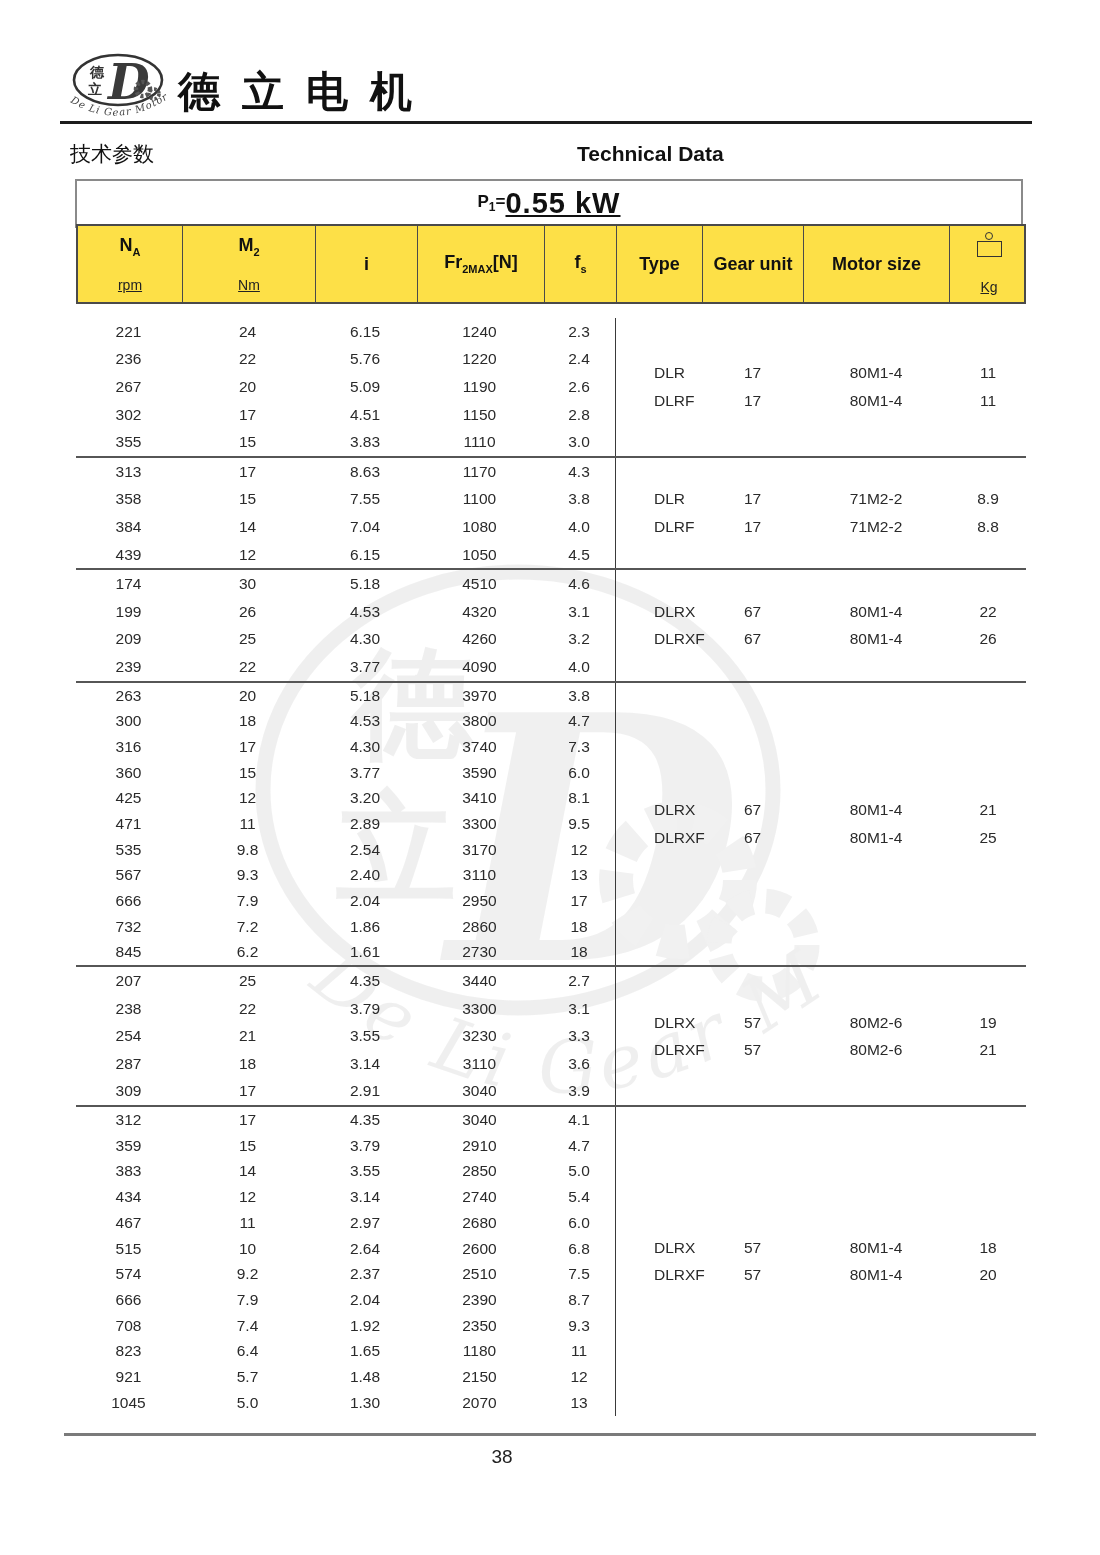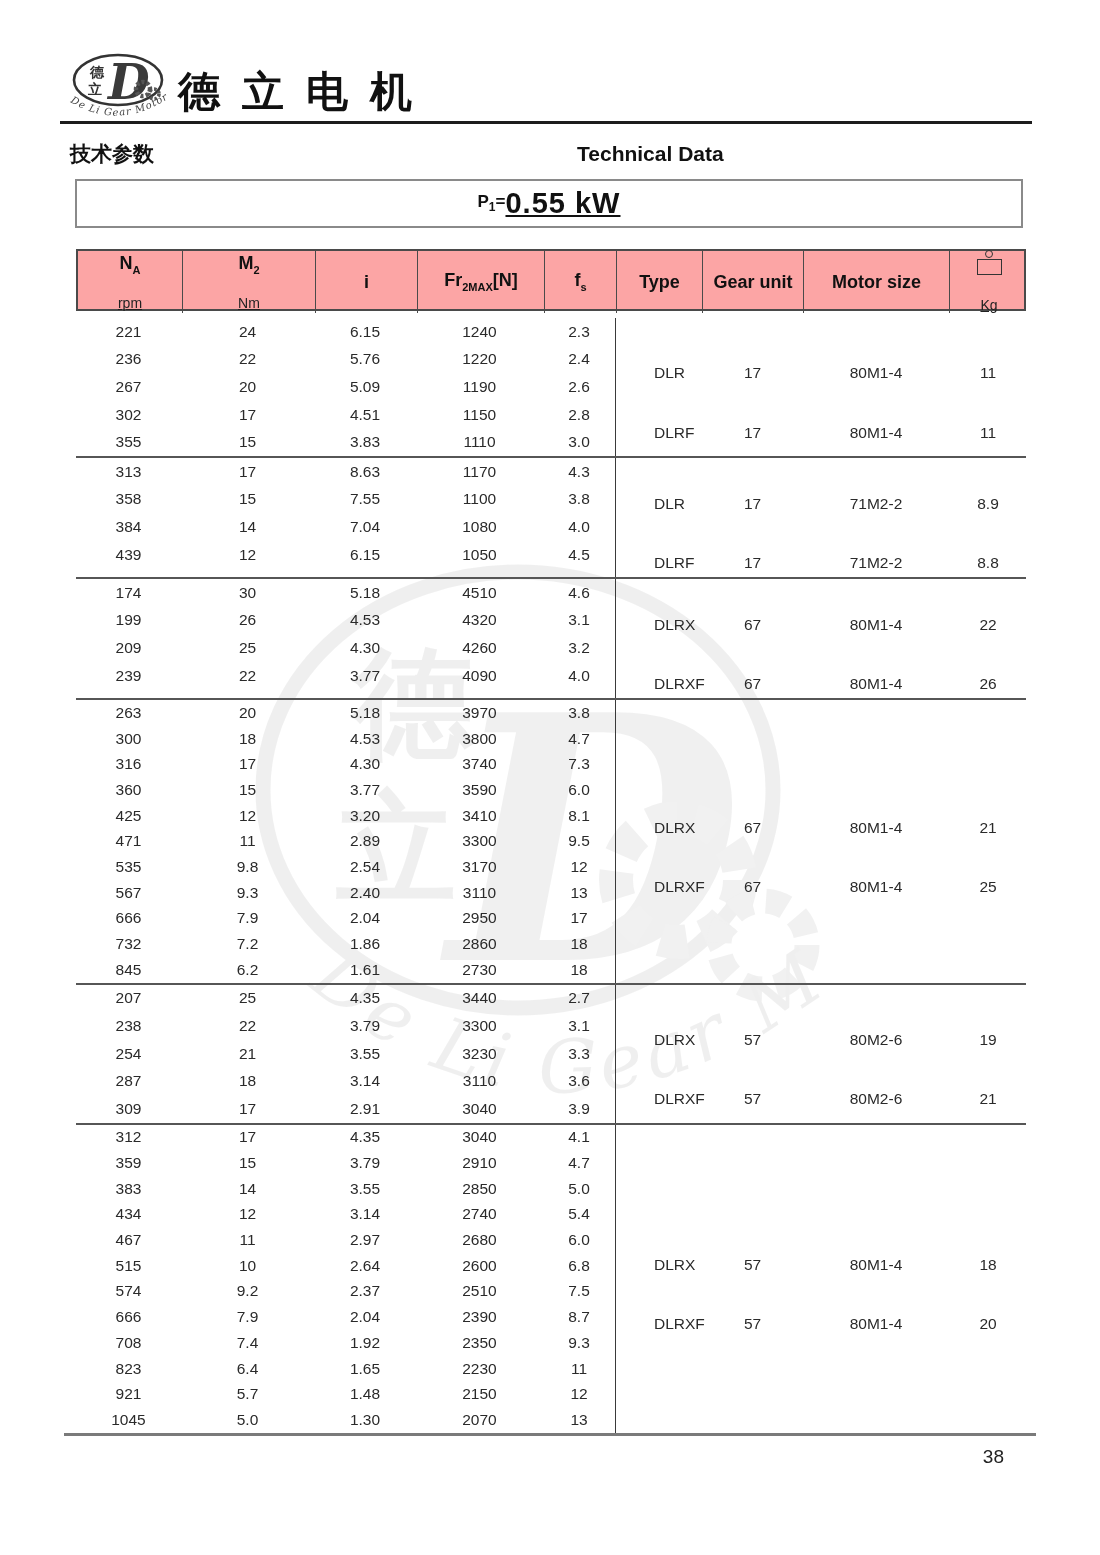--- a/index.html
+++ b/index.html
@@ -6,64 +6,64 @@
   html,body { background:#ffffff; }
   body { width:1100px; height:1555px; font-family:"Liberation Sans", sans-serif; color:#222; }
   .page { position:relative; width:1100px; height:1555px; background:#fff; overflow:hidden; }
 
   
   .logo-wrap { position:absolute; left:66px; top:52px; width:112px; height:74px; }
   .brand { position:absolute; left:178px; top:64px; font-family:"DejaVu Serif", serif;
            font-weight:bold; font-size:42px; color:#111; letter-spacing:22px; white-space:nowrap; }
   .top-rule { position:absolute; left:60px; top:121px; width:972px; height:3px; background:#1c1c1c; }
 
-  .section-zh { position:absolute; left:70px; top:140px; font-size:21px; font-weight:bold; color:#111; }
+  .section-zh { position:absolute; left:70px; top:140px; font-size:21px; font-weight:normal; color:#111; }
   .section-en { position:absolute; left:577px; top:142px; font-size:21px; font-weight:bold; color:#111; }
 
   
   .power-box { position:absolute; left:75px; top:179px; width:948px; height:49px;
                border:2px solid #8a8a8a; display:flex; align-items:center; justify-content:center; }
   .p-pre { font-size:17px; font-weight:bold; color:#111; }
   .p-pre sub { font-size:12px; }
   .p-big { font-size:29px; font-weight:bold; color:#111; letter-spacing:1px;text-decoration:underline; }
 
   
-  .thead { position:absolute; left:76px; top:249px; width:950px; height:62px;
+  .thead { position:absolute; left:76px; top:224px; width:950px; height:80px;
            display:grid; grid-template-columns:105px 133px 102px 127px 72px 86px 101px 146px 78px;
-           border:2px solid #4a4a4a; background:#fca5a5; }
+           border:2px solid #4a4a4a; background:#fde047; }
   .th { display:flex; flex-direction:column; align-items:center; justify-content:center;
         border-right:1.5px solid #4a4a4a; line-height:1.15; }
   .th:last-child { border-right:none; }
   .th-main { font-size:18px; font-weight:bold; color:#111; white-space:nowrap; }
   .th-main sub { font-size:11px; font-weight:bold; }
   .th-unit { font-size:14px; color:#222; margin-top:19px;text-decoration:underline; }
   .kg-icon { position:relative; width:25px; height:16px; border:1.7px solid #333; margin:8px 0 3px 0; }
   .kg-icon::before { content:""; position:absolute; left:50%; top:-10px; transform:translateX(-50%);
                      width:6px; height:6px; border:1.5px solid #333; border-radius:50%; }
 
   
   .tbody { position:absolute; left:76px; top:296px; width:950px; padding-top:22px; }
   .group { display:flex; --rh:27.6px; }
   .group.dense { --rh:25.7px; }
   .group.sep { border-bottom:2px solid #565656; }
   .g-left { width:539px; }
   .drow { display:grid; grid-template-columns:105px 133px 102px 127px 72px; height:var(--rh); align-items:center; }
   .dcell { text-align:center; font-size:15.5px; color:#2a2a2a; }
   .g-right { flex:1; border-left:1.6px solid #3a3a3a; display:flex; flex-direction:column; justify-content:center; }
-  .trow { display:grid; grid-template-columns:86px 101px 146px 78px; height:27.5px; align-items:center;margin-top:32px; }
+  .trow { display:grid; grid-template-columns:86px 101px 146px 78px; height:27.5px; align-items:center; }
   .tcell { text-align:center; font-size:15.5px; color:#2a2a2a; }
   .tcell.t0 { text-align:left; padding-left:38px; }
 
   
   .watermark { position:absolute; left:248px; top:545px; width:630px; height:640px;
                opacity:0.08; pointer-events:none; }
 
   
   .footer-rule { position:absolute; left:64px; top:1433px; width:972px; height:2.5px; background:#7a7a7a; }
-  .page-number { position:absolute; left:0; top:1446px; width:1004px; text-align:right;
+  .page-number { position:absolute; left:0; top:1446px; width:1004px; text-align:center;
                  font-size:19px; color:#222; }
 </style>
 </head>
 <body>
 
 <div class="page">
 
   <div class="logo-wrap">
     <svg width="112" height="74" viewBox="0 0 112 74">
       <defs>
@@ -497,21 +497,21 @@
             <div class="dcell c0">708</div>
             <div class="dcell c1">7.4</div>
             <div class="dcell c2">1.92</div>
             <div class="dcell c3">2350</div>
             <div class="dcell c4">9.3</div>
           </div>
           <div class="drow">
             <div class="dcell c0">823</div>
             <div class="dcell c1">6.4</div>
             <div class="dcell c2">1.65</div>
-            <div class="dcell c3">2230</div>
+            <div class="dcell c3">1180</div>
             <div class="dcell c4">11</div>
           </div>
           <div class="drow">
             <div class="dcell c0">921</div>
             <div class="dcell c1">5.7</div>
             <div class="dcell c2">1.48</div>
             <div class="dcell c3">2150</div>
             <div class="dcell c4">12</div>
           </div>
           <div class="drow">

